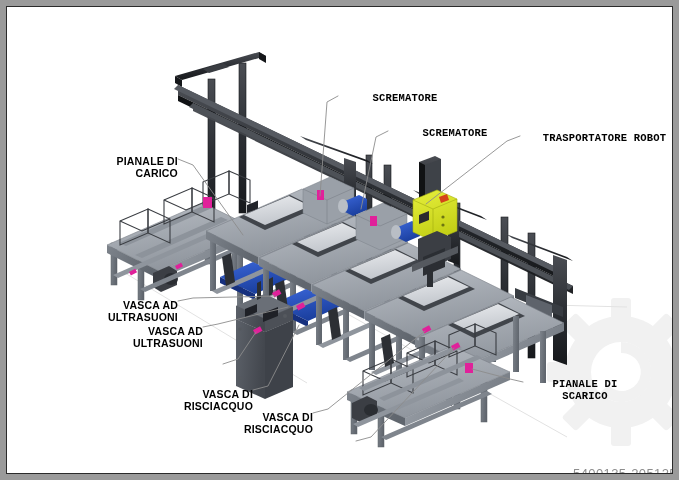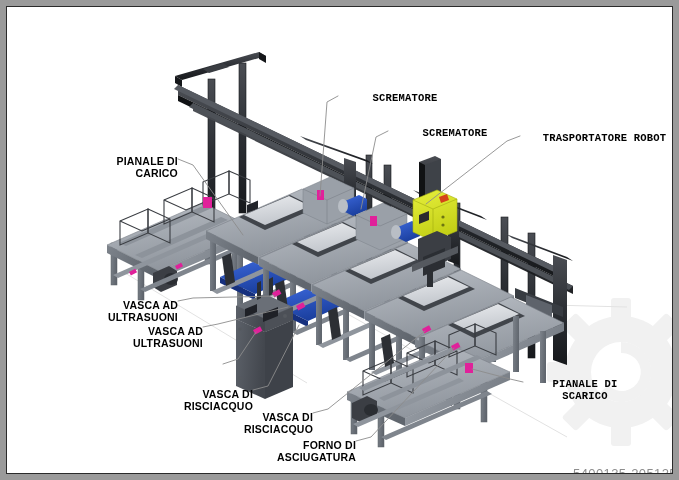--- a/index.html
+++ b/index.html
@@ -365,21 +365,19 @@
       <div class="lbl l" style="left:383px; top:120px; width:130px;">SCREMATORE</div>
       <div class="lbl l" style="left:515px; top:125px; width:165px;">TRASPORTATORE ROBOT</div>
       <div class="lbl r" style="left:55px;  top:292px; width:116px;">VASCA AD
 ULTRASUONI</div>
       <div class="lbl r" style="left:80px;  top:318px; width:116px;">VASCA AD
 ULTRASUONI</div>
       <div class="lbl r" style="left:130px; top:381px; width:116px;">VASCA DI
 RISCIACQUO</div>
       <div class="lbl r" style="left:190px; top:404px; width:116px;">VASCA DI
 RISCIACQUO</div>
-      <div class="lbl r" style="left:219px; top:432px; width:130px;">FORNO DI
-ASCIUGATURA</div>
       <div class="lbl l" style="left:518px; top:371px; width:120px;">PIANALE DI
 SCARICO</div>
 
       <div class="wm-code">5400135-20512580</div>
     </div>
   </div>
 </div>
 
 </body></html>

